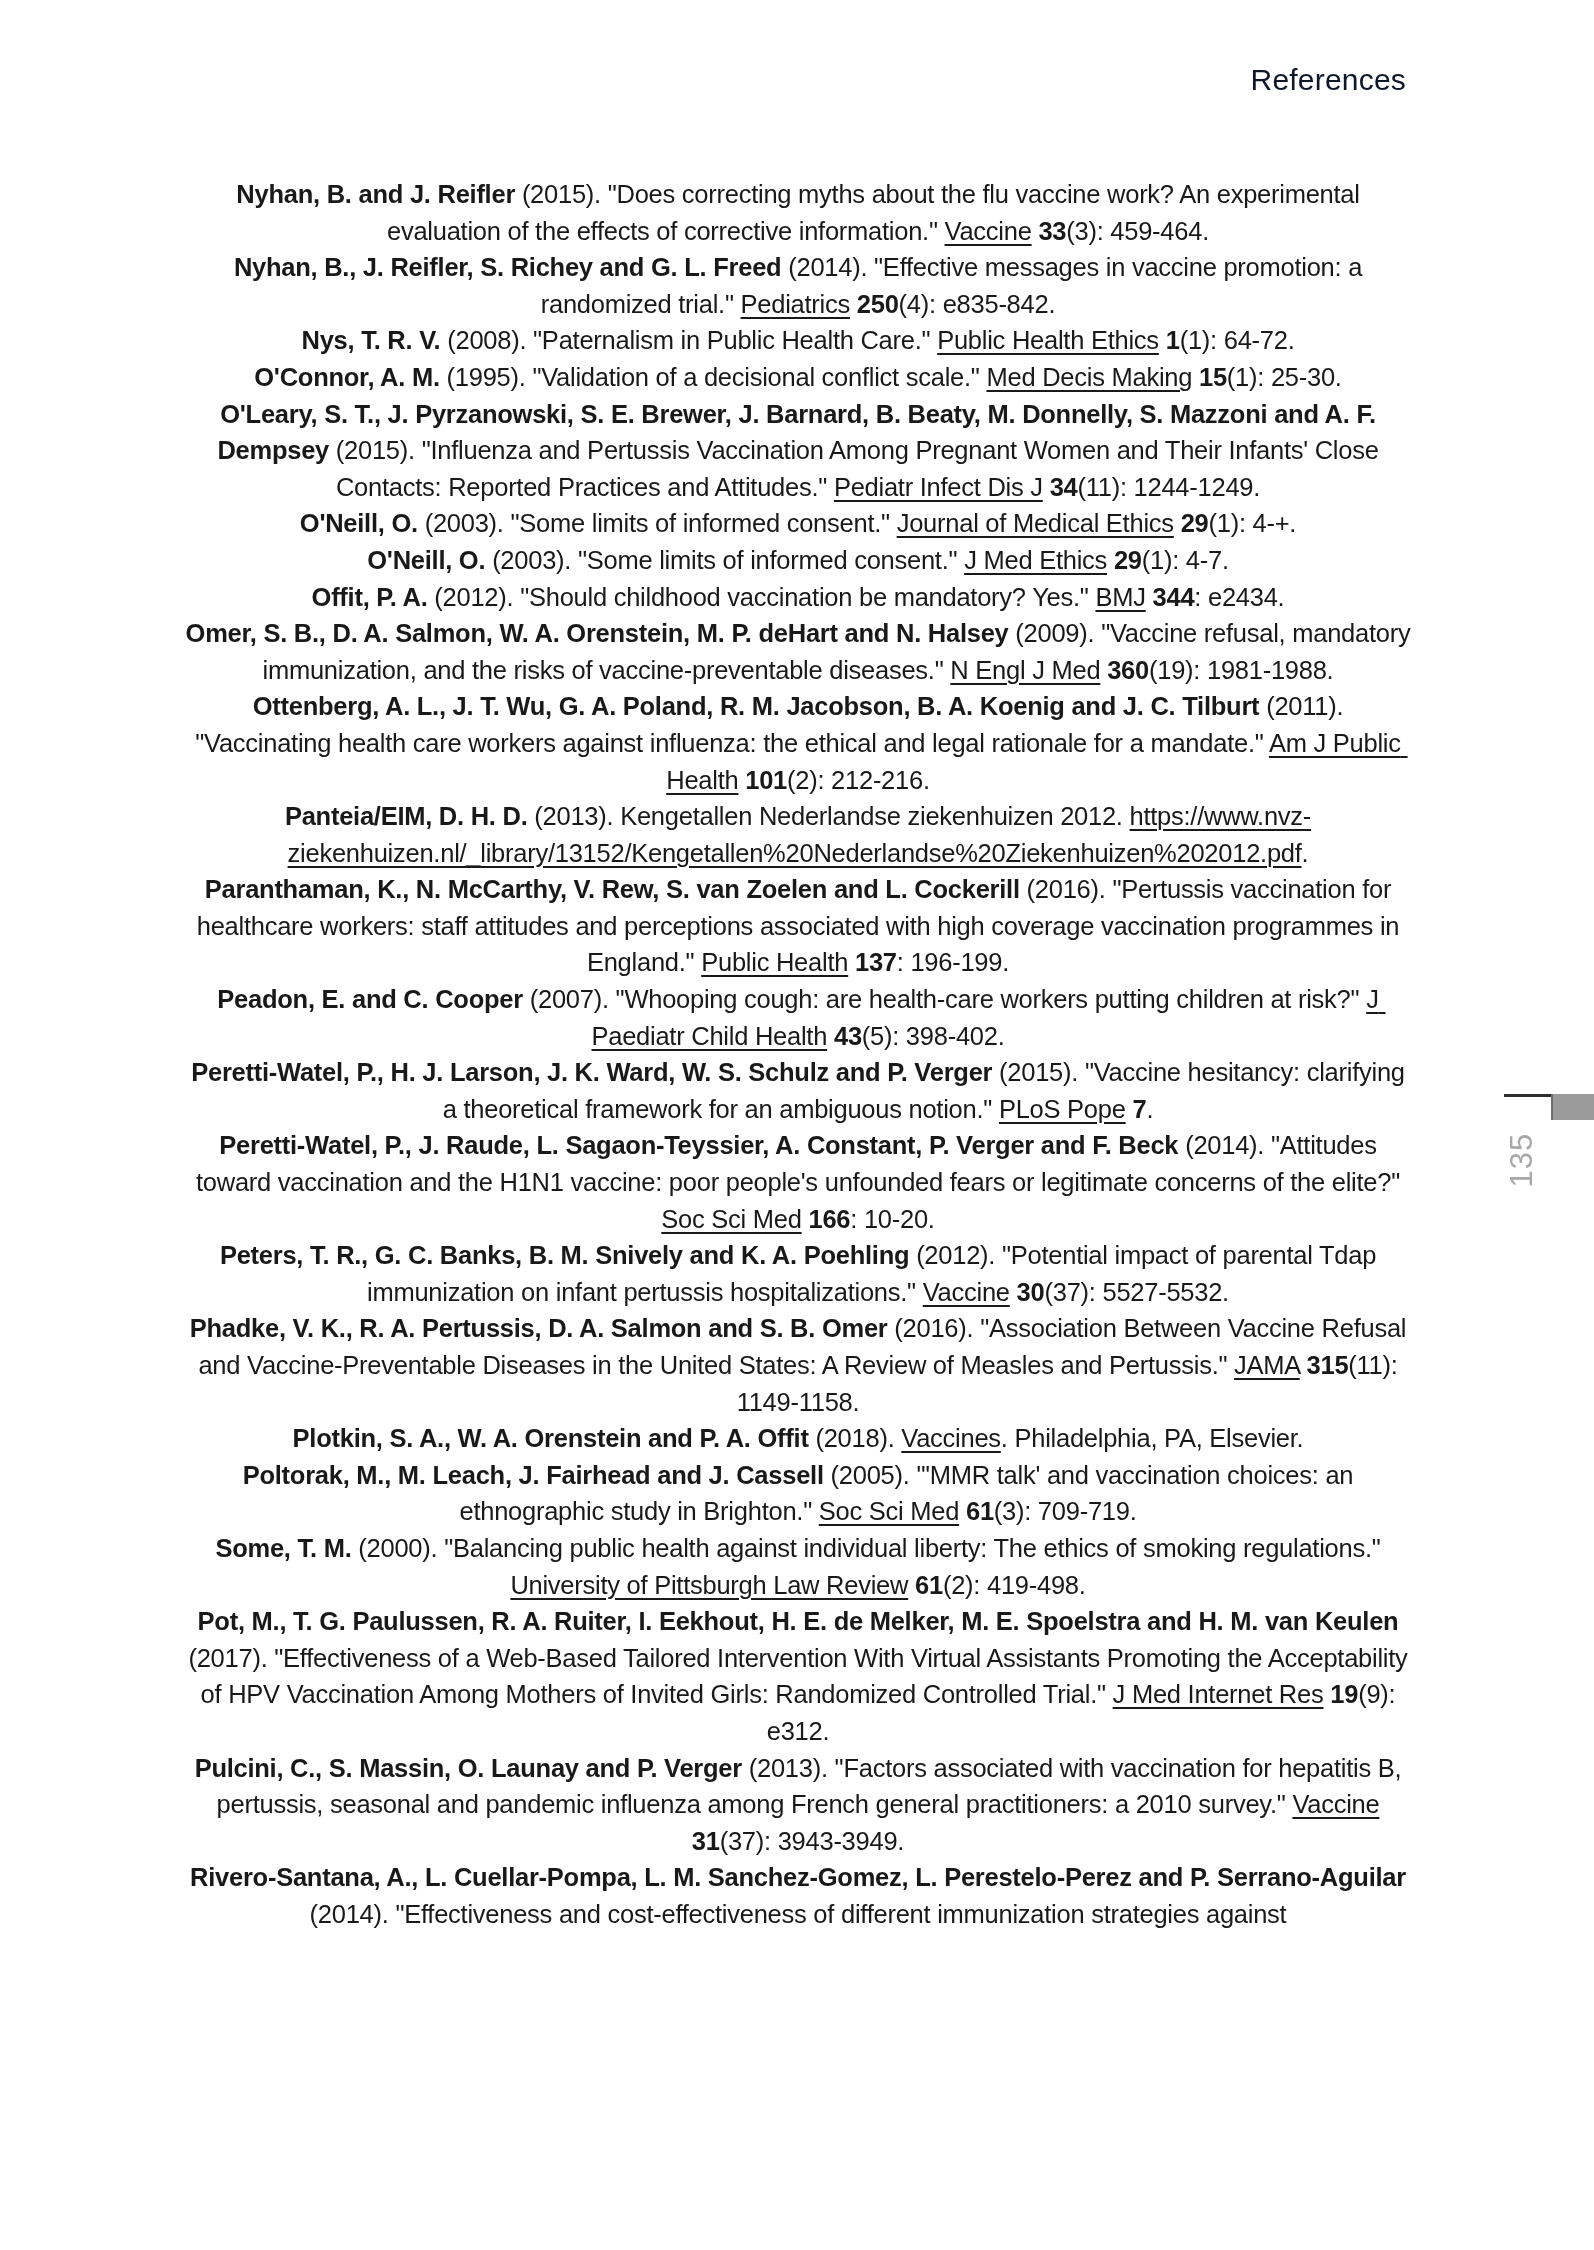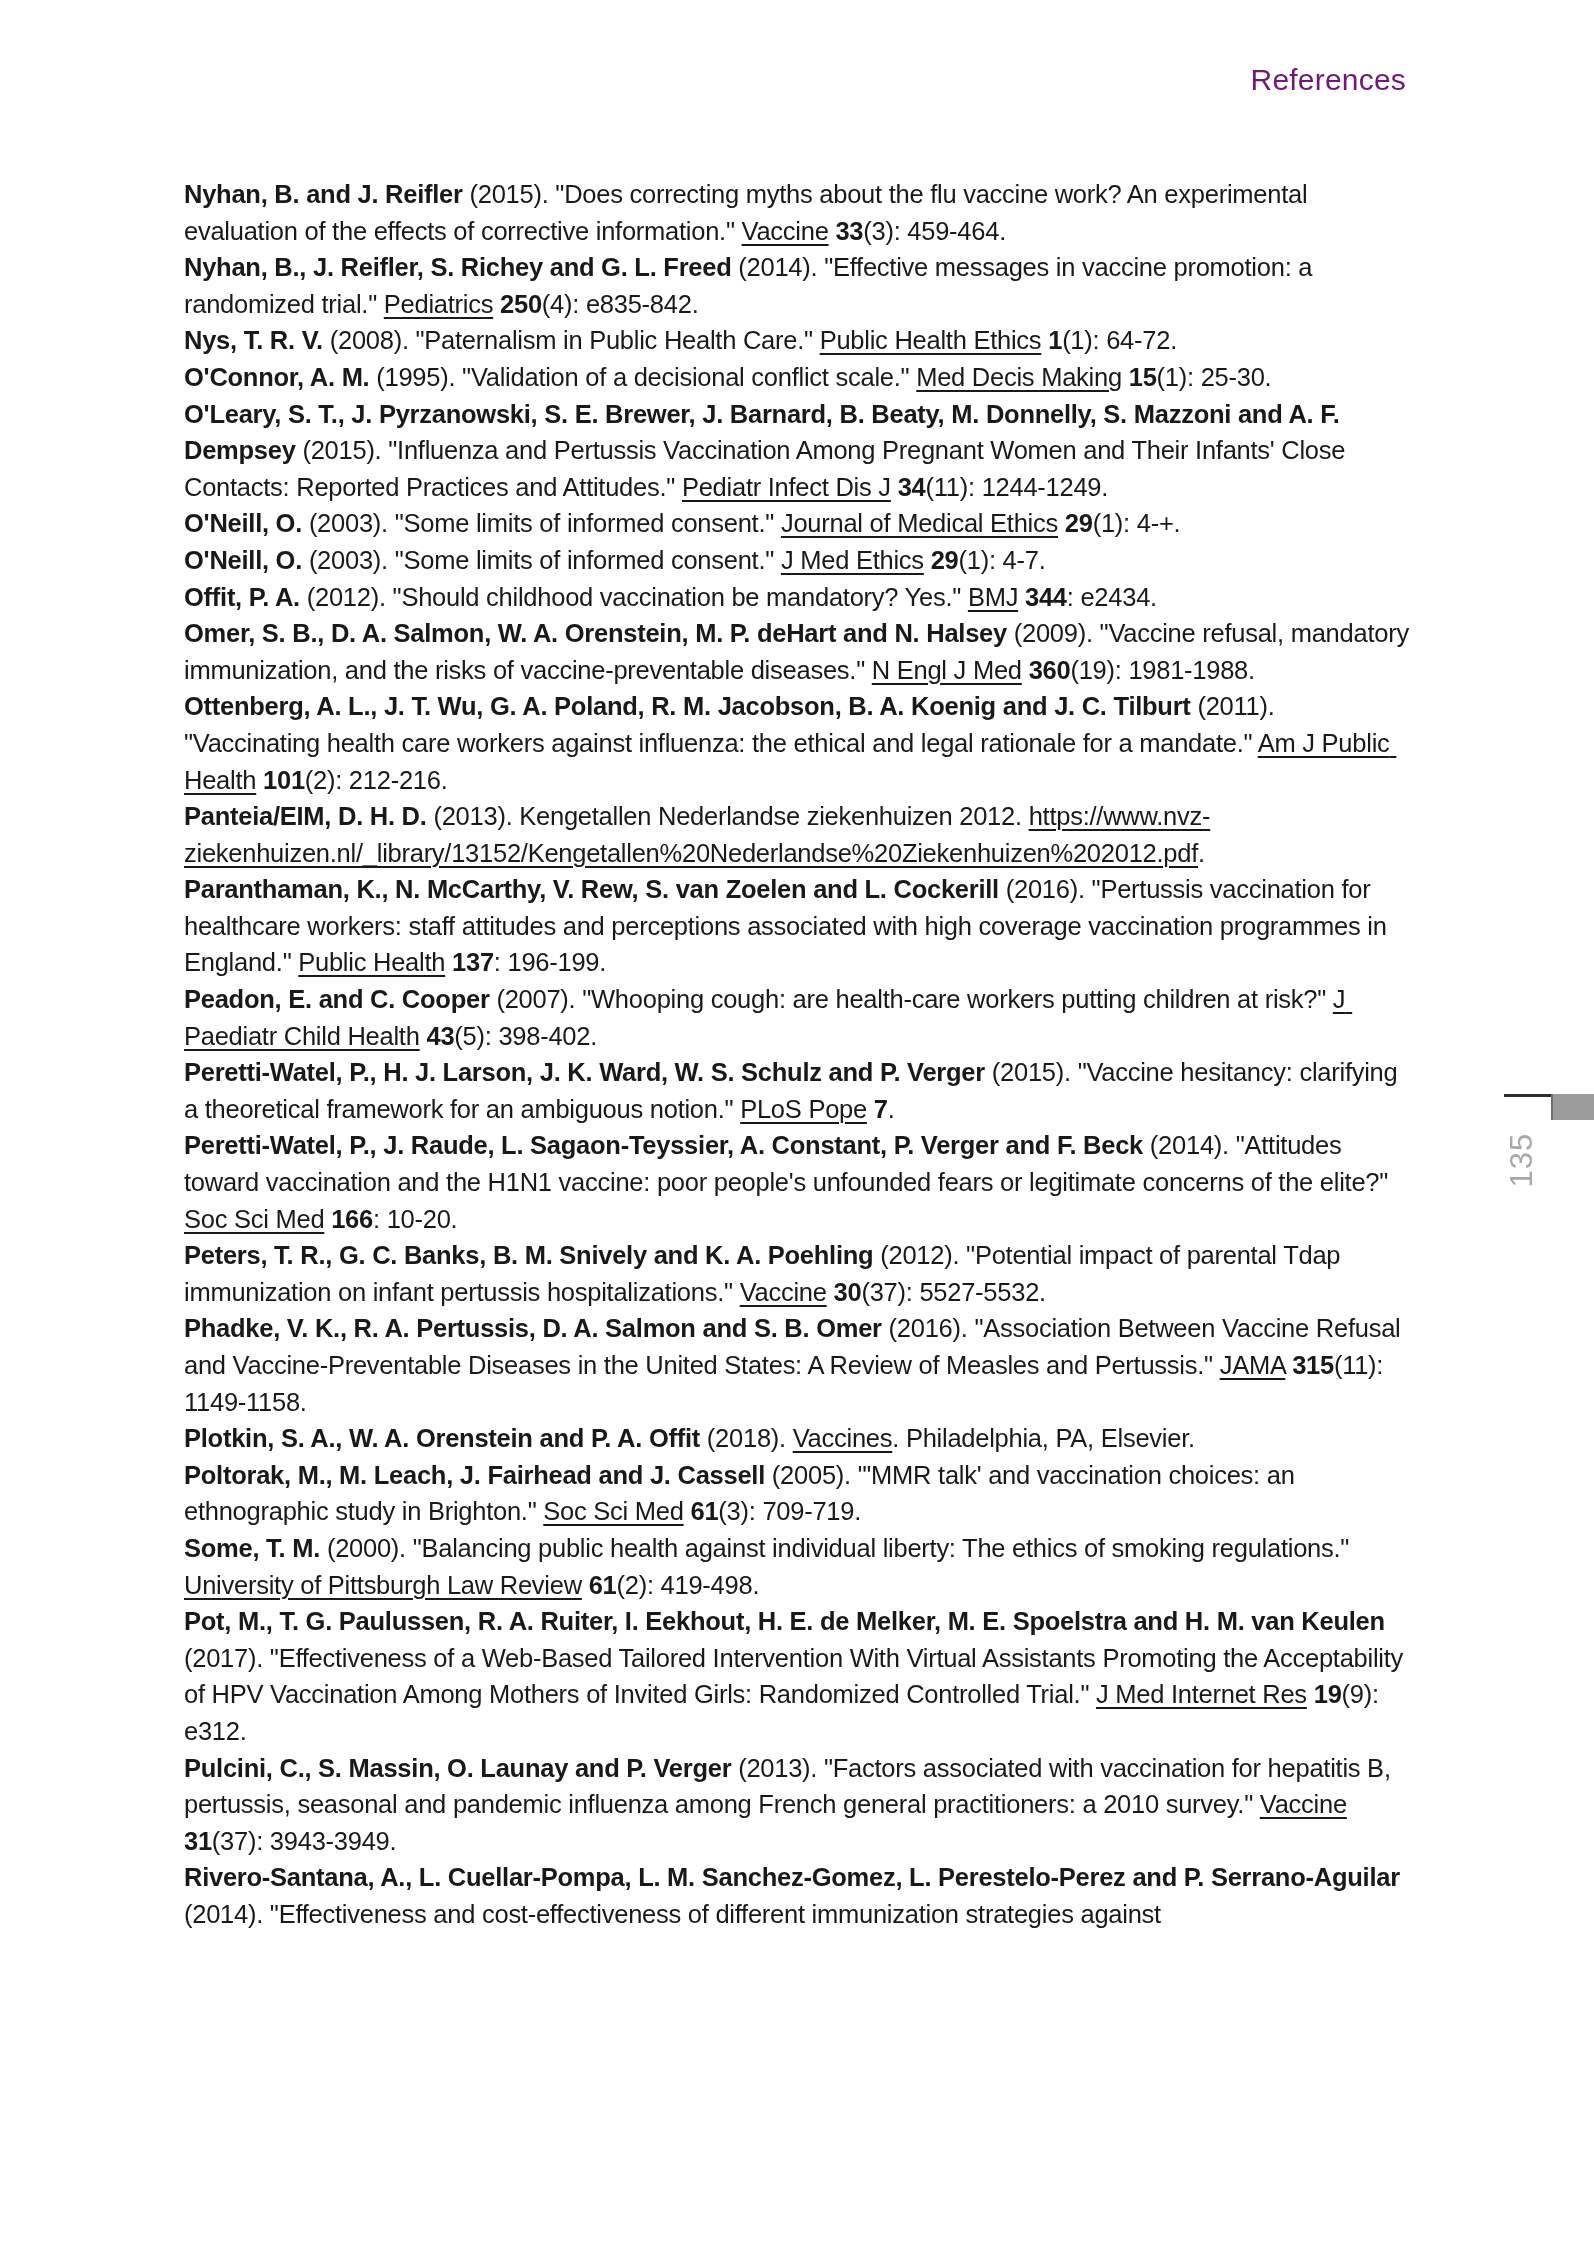--- a/index.html
+++ b/index.html
@@ -10,33 +10,33 @@
     background: #ffffff;
     overflow: hidden;
     font-family: "Liberation Sans", sans-serif;
   }
   .header-title {
     position: absolute;
     top: 63px;
     right: 188px;
     font-size: 30px;
     font-weight: 400;
-    color: #701a75;
+    color: #0f172a;
     letter-spacing: 0.2px;
   }
   .refs {
     position: absolute;
     left: 184px;
     top: 176px;
     width: 1228px;
     font-size: 25.5px;
     line-height: 36.6px;
     color: #191919;
     letter-spacing: -0.01em;
-    text-align: left;
+    text-align: center;
   }
   .ref { margin: 0; }
   .ref span { white-space: pre-wrap; }
   .bold { font-weight: 700; }
   .ul {
     text-decoration: underline;
     text-decoration-thickness: 2px;
     text-underline-offset: 4px;
   }
   .tab-line {

